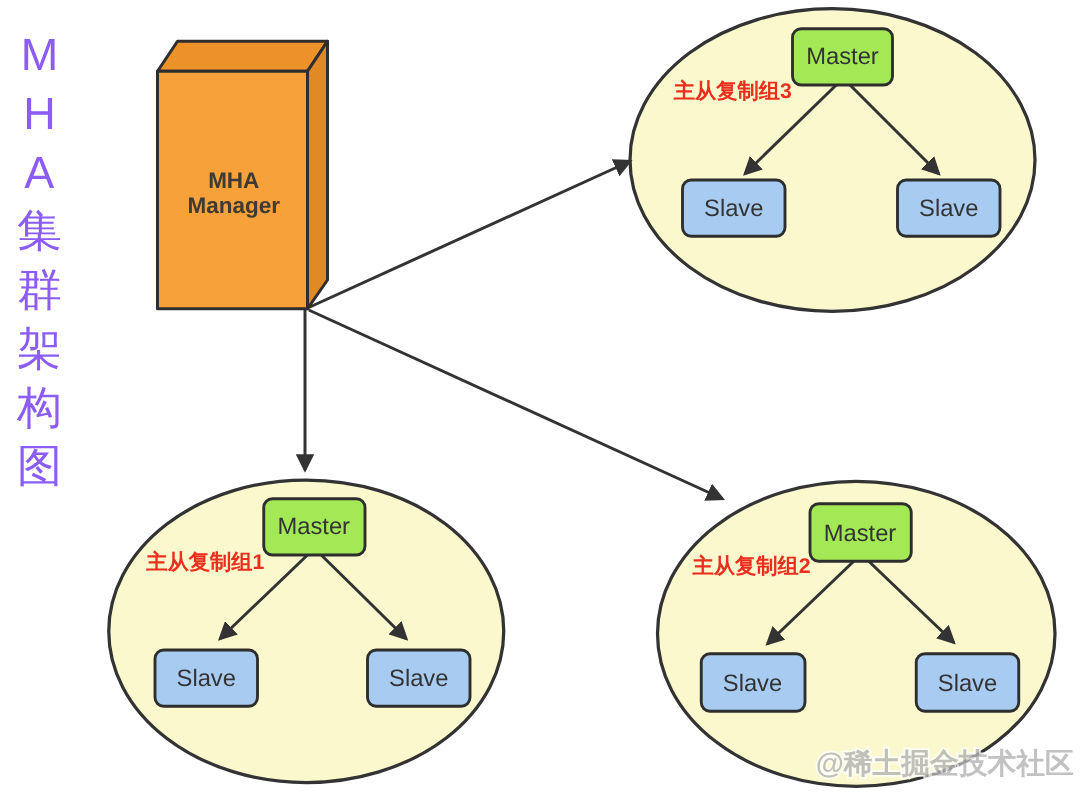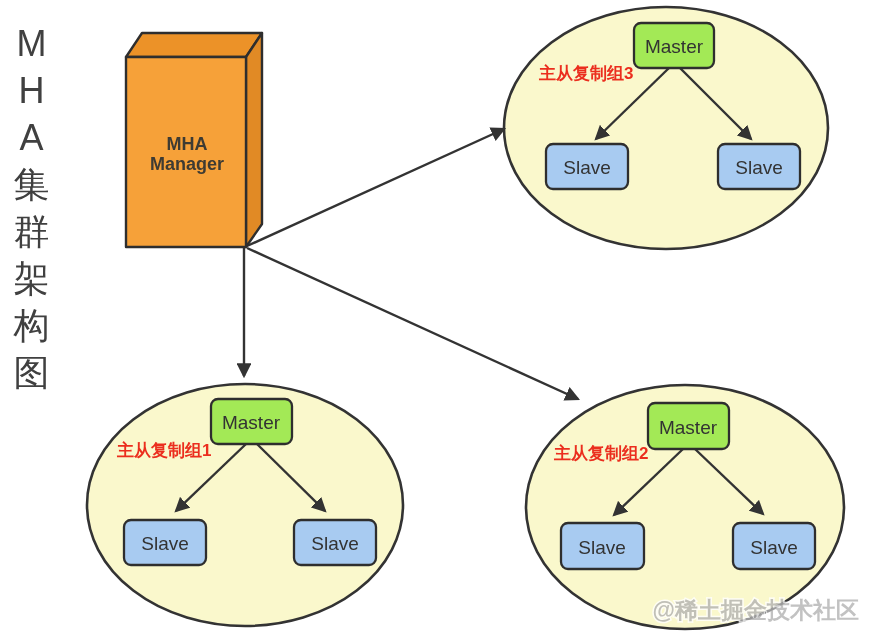--- a/index.html
+++ b/index.html
@@ -15,21 +15,21 @@
     background: #ffffff;
     overflow: hidden;
   }
   .side-title {
     position: absolute;
     left: 8px;
     top: 20px;
     width: 47px;
     font-size: 36px;
     line-height: 47px;
-    color: #404040;
+    color: #8b5cf6;
     text-align: center;
     word-break: break-all;
     user-select: none;
   }
   svg.diagram {
     position: absolute;
     left: 0;
     top: 0;
   }
   .edge {

